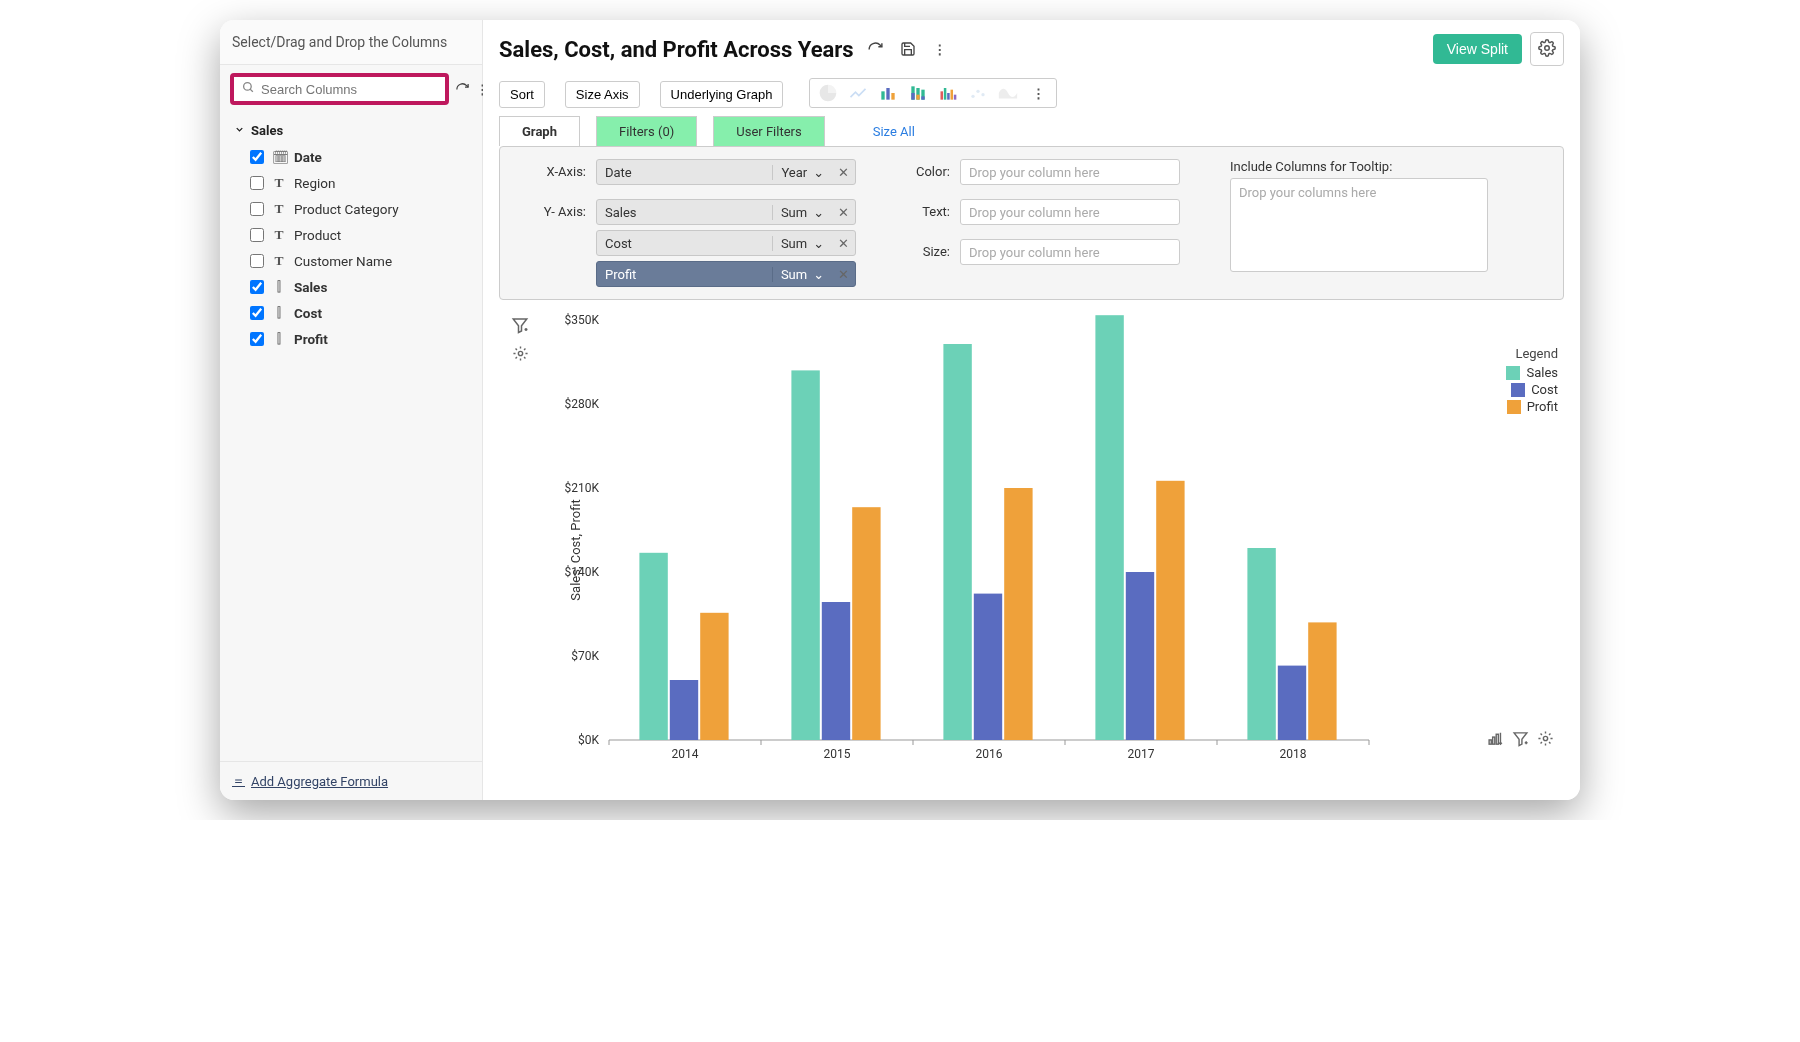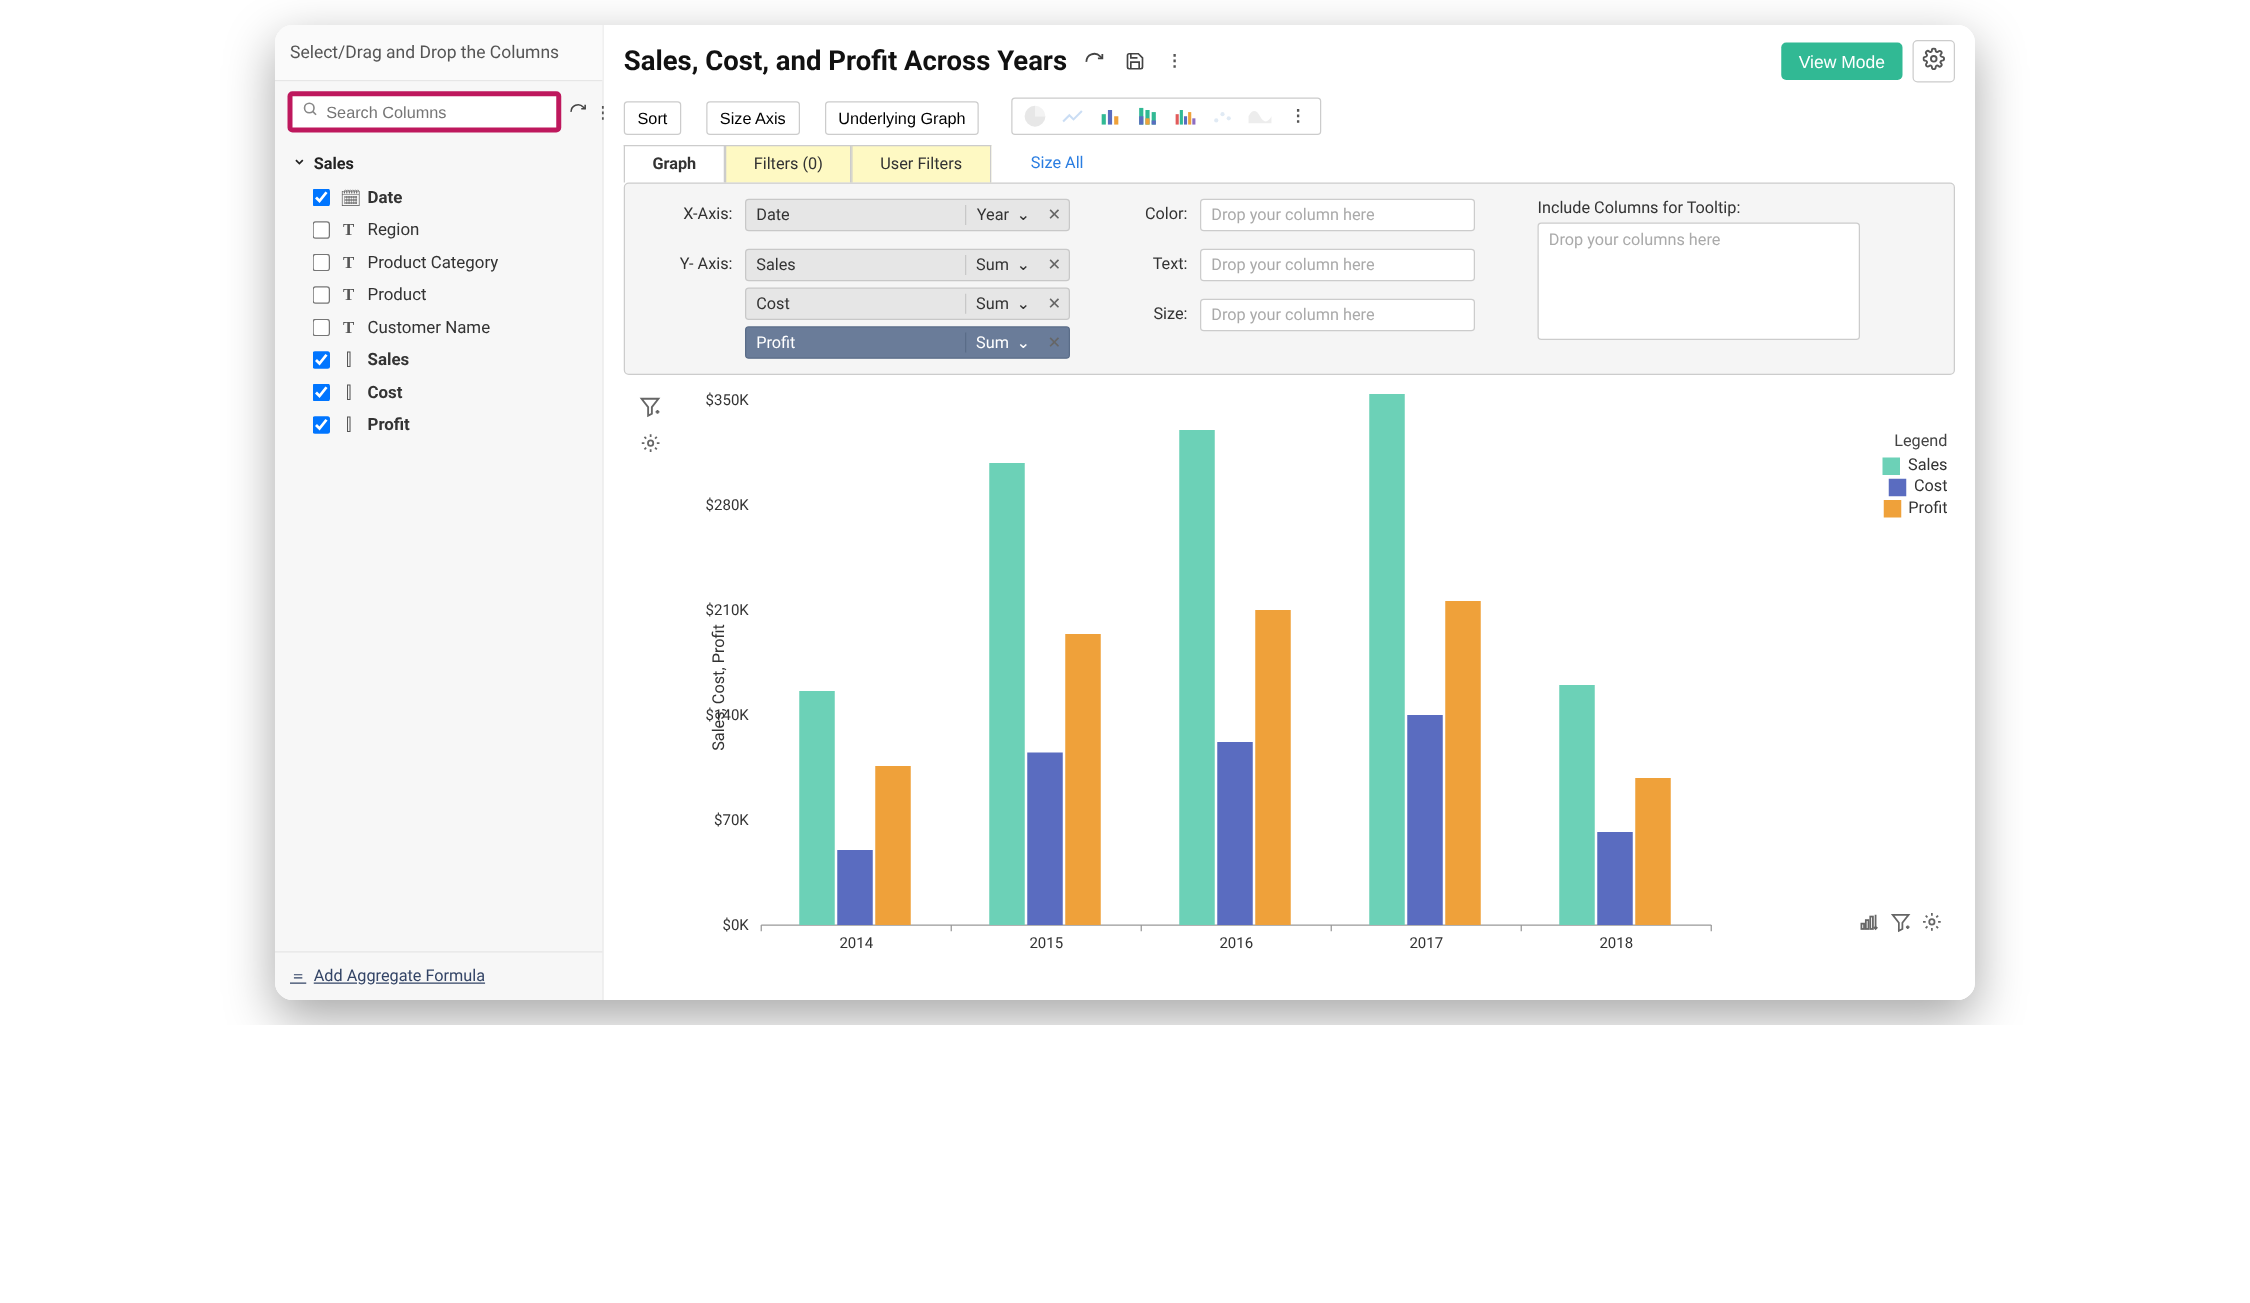--- a/index.html
+++ b/index.html
@@ -32,22 +32,22 @@
   .view-mode { background:#31b994; color:#fff; border:none; border-radius:4px; padding:7px 14px; font-size:14px; font-weight:500; cursor:pointer;}
   .gear-btn { width:34px; height:34px; border:1px solid #ccc; border-radius:4px; display:flex; align-items:center;justify-content:center; cursor:pointer; color:#555;}
 
   .toolbar { display:flex; align-items:flex-end; gap:20px; padding:0 16px 8px;}
   .tb-btn { border:1px solid #ccc; background:#fff; border-radius:3px; padding:5px 10px; font-size:13px; cursor:pointer;}
   .chart-types { display:flex; gap:6px; border:1px solid #ccc; border-radius:3px; padding:3px 6px; margin-left:6px;}
   .ct { width:24px; height:22px; display:flex; align-items:center; justify-content:center; cursor:pointer; }
   .ct svg { display:block; }
   .ct.dim { opacity:.35; cursor:default;}
 
-  .tabs { display:flex; align-items:flex-start; margin:0 16px; gap:0;}
-  .tab { padding:7px 22px; border:1px solid #ccc; background:#fef9c3; font-size:13px; cursor:pointer; border-bottom:none; }
+  .tabs { display:flex; align-items:flex-end; margin:0 16px; gap:16px;}
+  .tab { padding:7px 22px; border:1px solid #ccc; background:#86efac; font-size:13px; cursor:pointer; border-bottom:none; }
   .tab.active { background:#fff; font-weight:700; }
   .tab.link { border:none; background:none; color:#2a7de1; margin-left:10px;}
 
   .config { margin:0 16px; border:1px solid #ccc; border-radius:4px; background:#f5f5f5; padding:12px 32px; display:grid; grid-template-columns: 330px 300px 300px; gap:14px 34px;}
   .crow { display:flex; align-items:flex-start; gap:10px; font-size:13px; }
   .crow .label { width:54px; text-align:right; padding-top:5px; color:#333;}
   .pill { display:flex; align-items:center; background:#e6e6e6; border:1px solid #c8c8c8; border-radius:3px; height:26px; width:260px; font-size:13px;}
   .pill .pname { flex:1; padding:0 8px;}
   .pill .agg { padding:0 8px; border-left:1px solid #c8c8c8; display:flex; align-items:center; gap:6px;}
   .pill .rm { padding:0 6px; color:#666; cursor:pointer;}
@@ -166,21 +166,21 @@
       </span>
       <span class="icon-btn">
         <svg width="16" height="16" viewBox="0 0 24 24" fill="none" stroke="#444" stroke-width="2">
             <path d="M19 21H5a2 2 0 0 1-2-2V5a2 2 0 0 1 2-2h11l5 5v11a2 2 0 0 1-2 2z"></path>
             <polyline points="17 21 17 13 7 13 7 21"></polyline>
             <polyline points="7 3 7 8 15 8"></polyline>
           </svg>
       </span>
       <span class="icon-btn" style="font-weight:700;">⋮</span>
       <div class="right">
-        <button class="view-mode">View Mode</button>
+        <button class="view-mode">View Split</button>
         <div class="gear-btn">
           <span>
             <svg width="18" height="18" viewBox="0 0 24 24" fill="none" stroke="#555" stroke-width="2">
                 <circle cx="12" cy="12" r="3"></circle>
                 <path d="M19.4 15a1.7 1.7 0 0 0 .34 1.87l.06.06a2 2 0 1 1-2.83 2.83l-.06-.06a1.7 1.7 0 0 0-1.87-.34 1.7 1.7 0 0 0-1 1.56V21a2 2 0 1 1-4 0v-.09a1.7 1.7 0 0 0-1-1.56 1.7 1.7 0 0 0-1.87.34l-.06.06a2 2 0 1 1-2.83-2.83l.06-.06a1.7 1.7 0 0 0 .34-1.87 1.7 1.7 0 0 0-1.56-1H3a2 2 0 1 1 0-4h.09a1.7 1.7 0 0 0 1.56-1 1.7 1.7 0 0 0-.34-1.87l-.06-.06a2 2 0 1 1 2.83-2.83l.06.06a1.7 1.7 0 0 0 1.87.34H9a1.7 1.7 0 0 0 1-1.56V3a2 2 0 1 1 4 0v.09a1.7 1.7 0 0 0 1 1.56 1.7 1.7 0 0 0 1.87-.34l.06-.06a2 2 0 1 1 2.83 2.83l-.06.06a1.7 1.7 0 0 0-.34 1.87V9a1.7 1.7 0 0 0 1.56 1H21a2 2 0 1 1 0 4h-.09a1.7 1.7 0 0 0-1.56 1z"></path>
               </svg>
           </span>
         </div>
       </div>
     </div>

